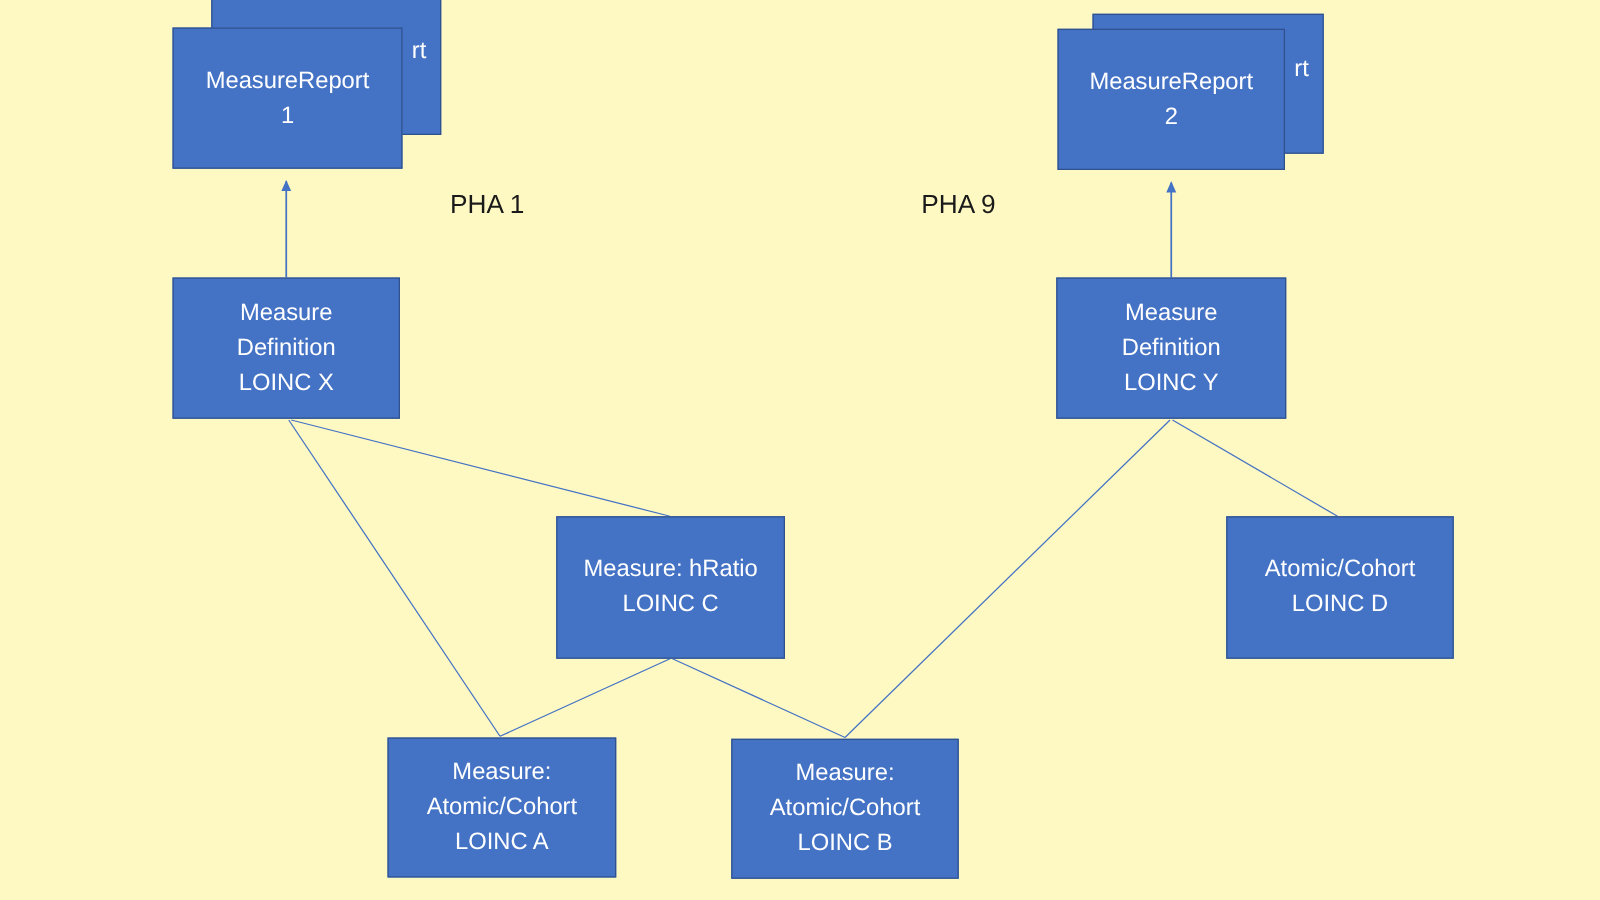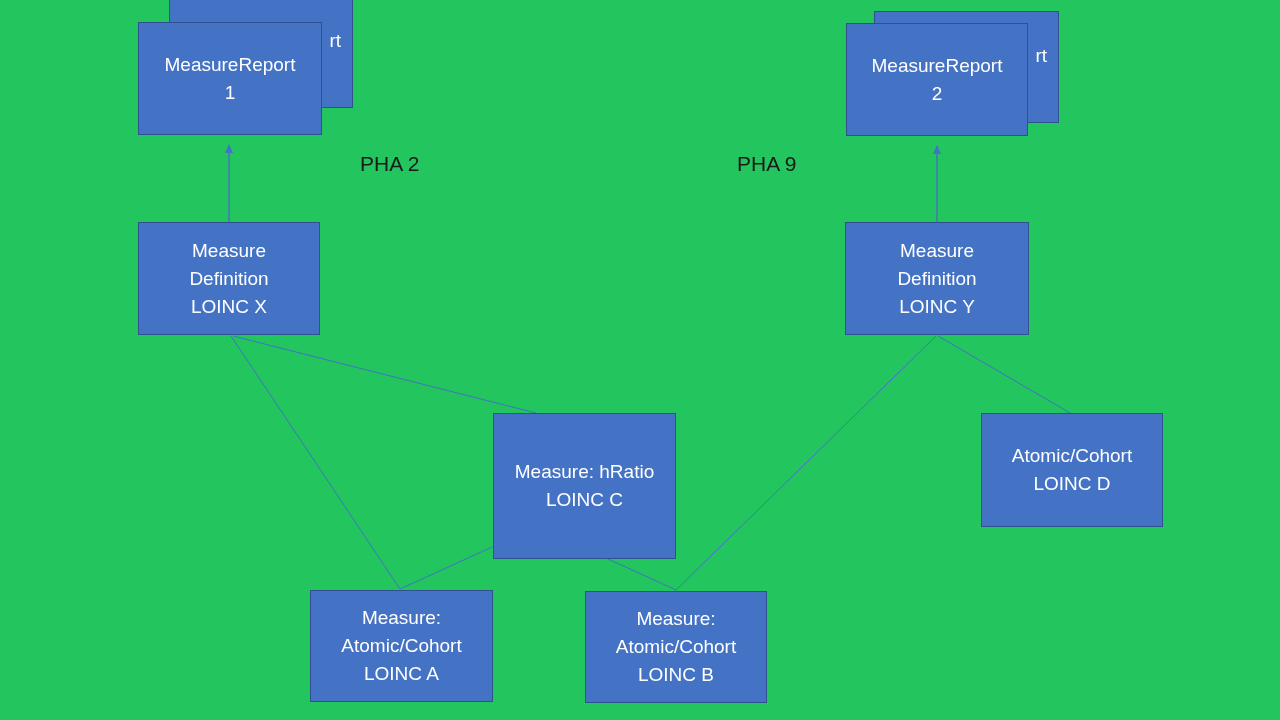--- a/index.html
+++ b/index.html
@@ -6,21 +6,21 @@
     margin: 0;
     padding: 0;
     background: #ffffff;
     font-family: "Liberation Sans", sans-serif;
   }
   .canvas {
     position: relative;
     width: 1280px;
     height: 720px;
     overflow: hidden;
-    background: #22c55e;
+    background: #fef9c3;
   }
   #connector-layer {
     position: absolute;
     left: 0;
     top: 0;
     z-index: 1;
     pointer-events: none;
   }
   .node {
     position: absolute;
@@ -89,39 +89,39 @@
   <div class="node back" style="left: 874px; top: 11px; width: 185px; height: 112px; background: rgb(68, 114, 196); border-color: rgb(47, 82, 143); color: rgb(255, 255, 255);">
     <span class="partial-text" style="top:33px; right:11px;">rt</span>
   </div>
 
   <div class="node" style="left: 846px; top: 23px; width: 182px; height: 113px; background: rgb(68, 114, 196); border-color: rgb(47, 82, 143); color: rgb(255, 255, 255);">
     <span>MeasureReport</span>
     <span>2</span>
   </div>
 
   <div class="region-label" style="left: 360px; top: 150px; color: rgb(26, 26, 26);">
-    <span>PHA 2</span>
+    <span>PHA 1</span>
   </div>
   <div class="region-label" style="left: 737px; top: 150px; color: rgb(26, 26, 26);">
     <span>PHA 9</span>
   </div>
 
   <div class="node" style="left: 138px; top: 222px; width: 182px; height: 113px; background: rgb(68, 114, 196); border-color: rgb(47, 82, 143); color: rgb(255, 255, 255);">
     <span>Measure</span>
     <span>Definition</span>
     <span>LOINC X</span>
   </div>
 
   <div class="node" style="left: 845px; top: 222px; width: 184px; height: 113px; background: rgb(68, 114, 196); border-color: rgb(47, 82, 143); color: rgb(255, 255, 255);">
     <span>Measure</span>
     <span>Definition</span>
     <span>LOINC Y</span>
   </div>
 
-  <div class="node" style="left: 445px; top: 413px; width: 183px; height: 146px; background: rgb(68, 114, 196); border-color: rgb(47, 82, 143); color: rgb(255, 255, 255); margin-left: 48px;">
+  <div class="node" style="left: 445px; top: 413px; width: 183px; height: 114px; background: rgb(68, 114, 196); border-color: rgb(47, 82, 143); color: rgb(255, 255, 255);">
     <span>Measure: hRatio</span>
     <span>LOINC C</span>
   </div>
 
   <div class="node" style="left: 981px; top: 413px; width: 182px; height: 114px; background: rgb(68, 114, 196); border-color: rgb(47, 82, 143); color: rgb(255, 255, 255);">
     <span>Atomic/Cohort</span>
     <span>LOINC D</span>
   </div>
 
   <div class="node" style="left: 310px; top: 590px; width: 183px; height: 112px; background: rgb(68, 114, 196); border-color: rgb(47, 82, 143); color: rgb(255, 255, 255);">

